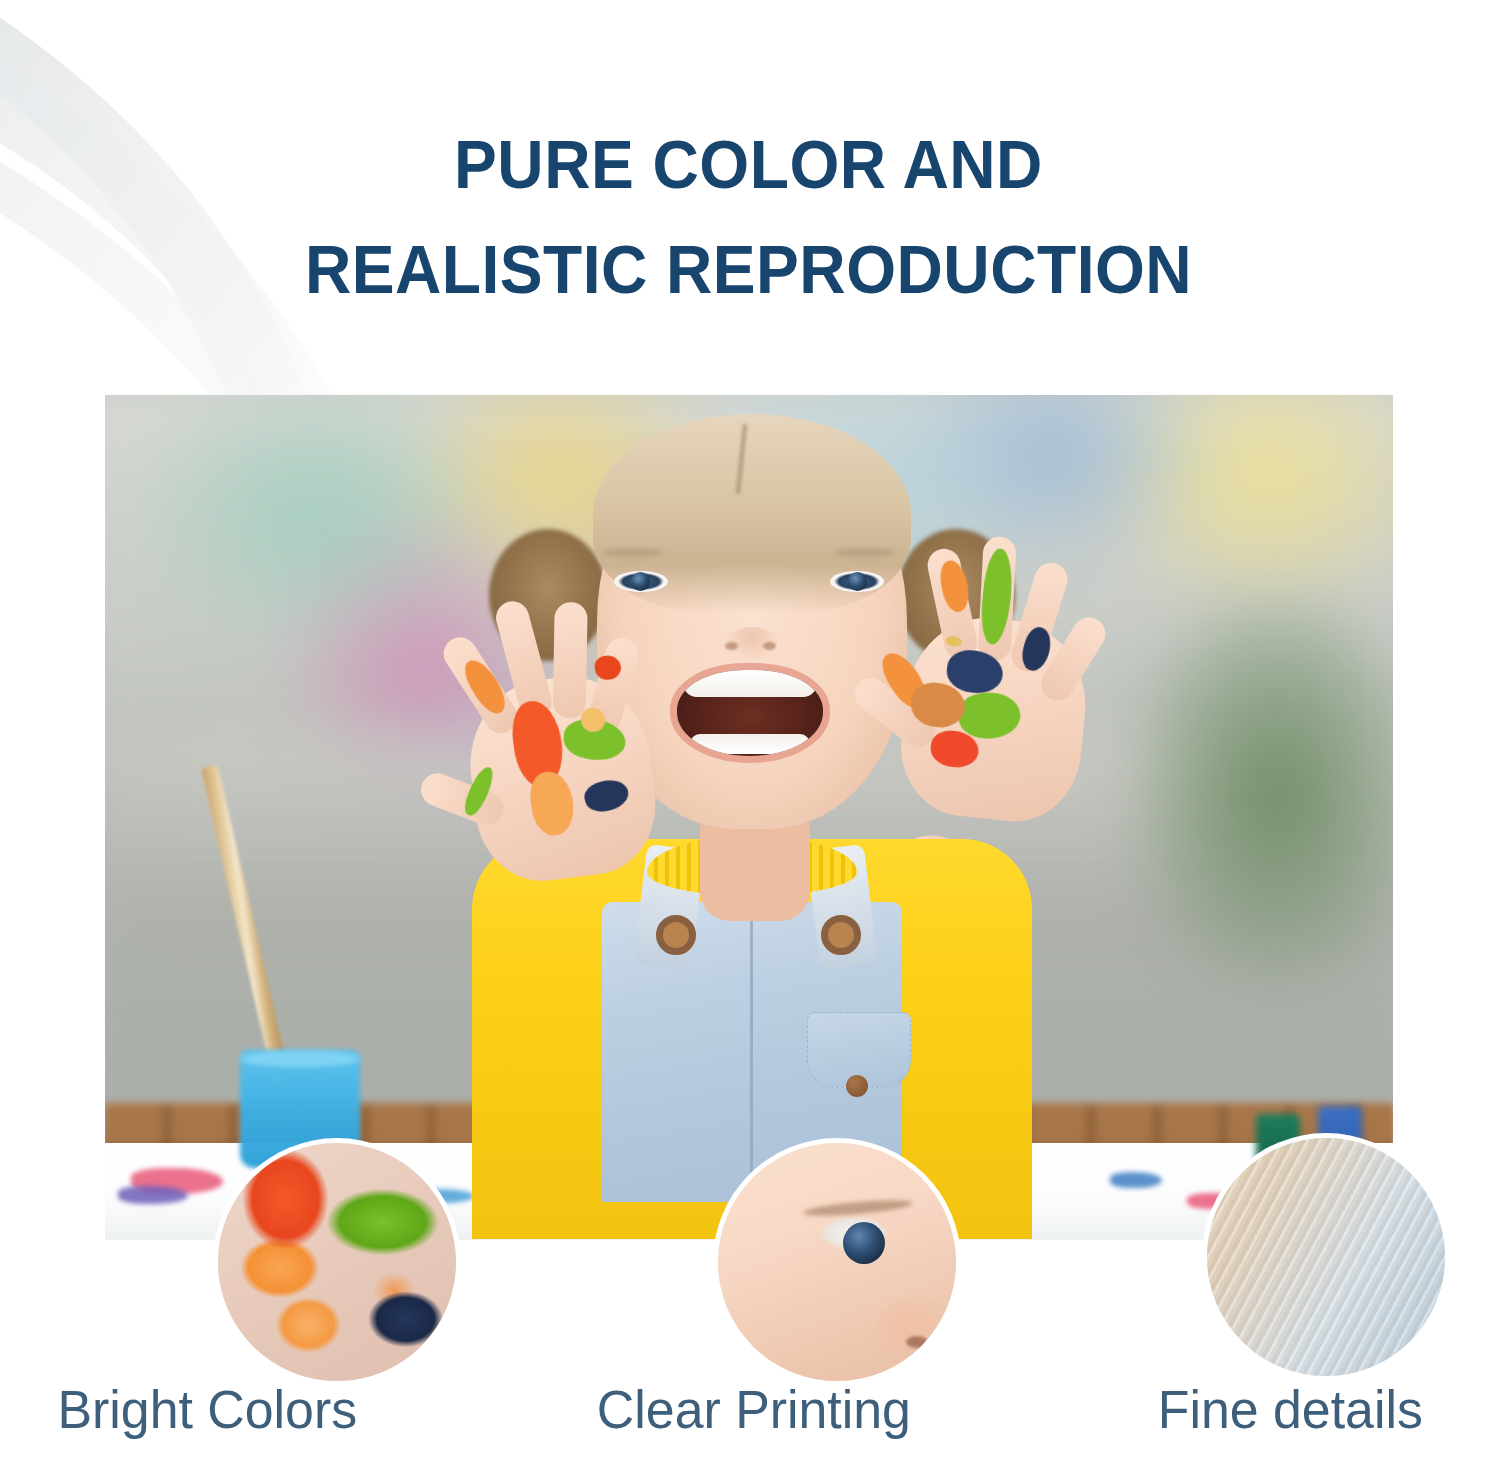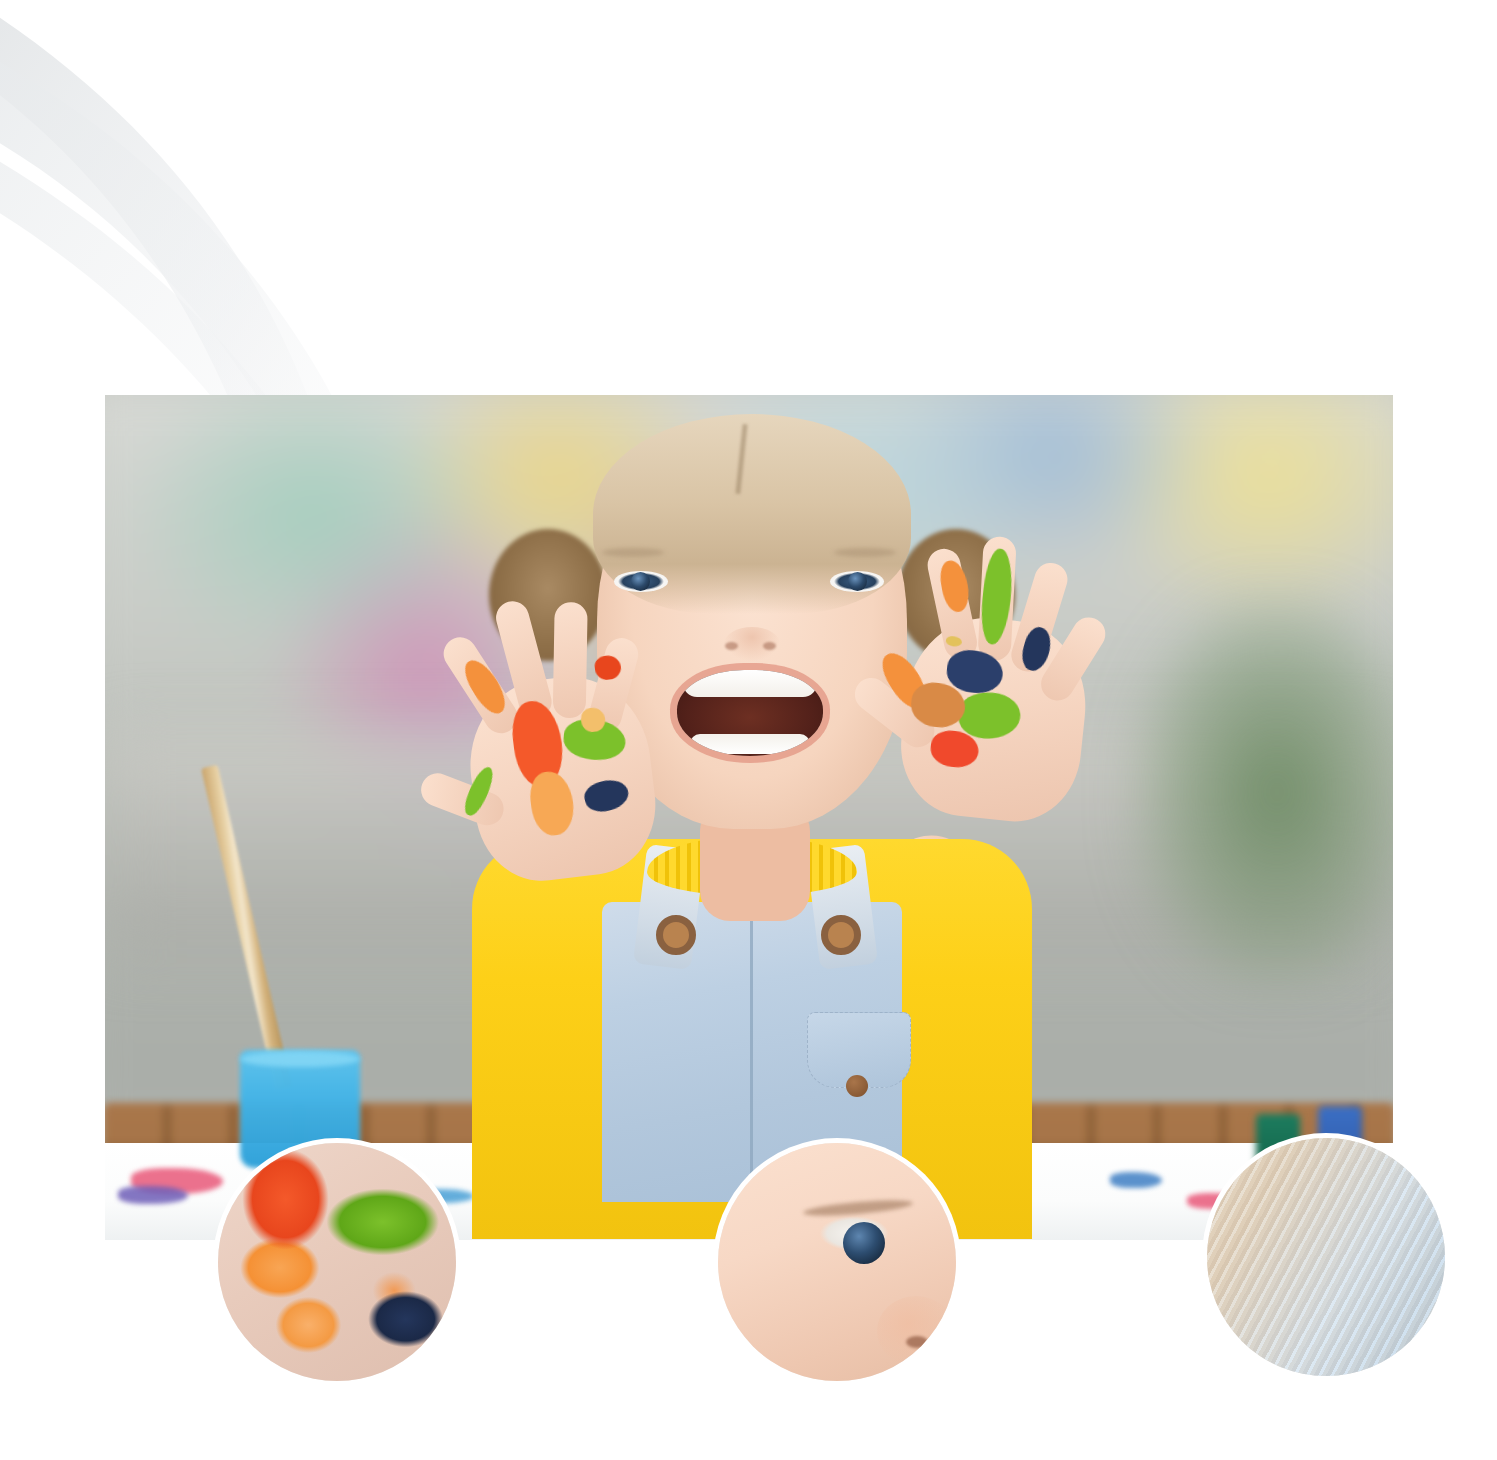--- a/index.html
+++ b/index.html
@@ -442,20 +442,24 @@
         <stop offset="0%" stop-color="#e6e9eb" stop-opacity="0.9"></stop>
         <stop offset="70%" stop-color="#f4f5f6" stop-opacity="0.35"></stop>
         <stop offset="100%" stop-color="#ffffff" stop-opacity="0"></stop>
       </linearGradient>
     </defs>
     <path d="M-60,-20 C 180,120 330,330 360,620 L 300,640 C 250,360 120,160 -80,40 Z" fill="url(#sw1)"></path>
     <path d="M-40,40 C 230,180 400,420 420,700 L 378,712 C 330,450 180,230 -60,110 Z" fill="url(#sw2)"></path>
     <path d="M-20,150 C 240,300 390,520 405,760 L 382,766 C 350,540 200,330 -30,195 Z" fill="url(#sw2)" opacity="0.7"></path>
   </svg>
 
+  <div class="headline">
+    <span class="headline-line">PURE COLOR AND</span>
+    <span class="headline-line">REALISTIC REPRODUCTION</span>
+  </div>
 
   <div class="photo">
 
     <div class="bg-wall"></div>
     <div class="bg-shelf"></div>
     <div class="bg-plant"></div>
 
     <div class="table-wood"></div>
     <div class="table-wood-slats"></div>
     <div class="paper">
@@ -556,14 +560,19 @@
       <div class="c2-iris"></div>
       <div class="c2-nose"></div>
       <div class="c2-nostril"></div>
     </div>
   </div>
 
   <div class="circle c3">
     <div class="c3-inner"></div>
   </div>
 
+  <div class="captions">
+    <div class="caption cap-1">Bright Colors</div>
+    <div class="caption cap-2">Clear Printing</div>
+    <div class="caption cap-3">Fine details</div>
+  </div>
 
 </div>
 
 </body></html>

